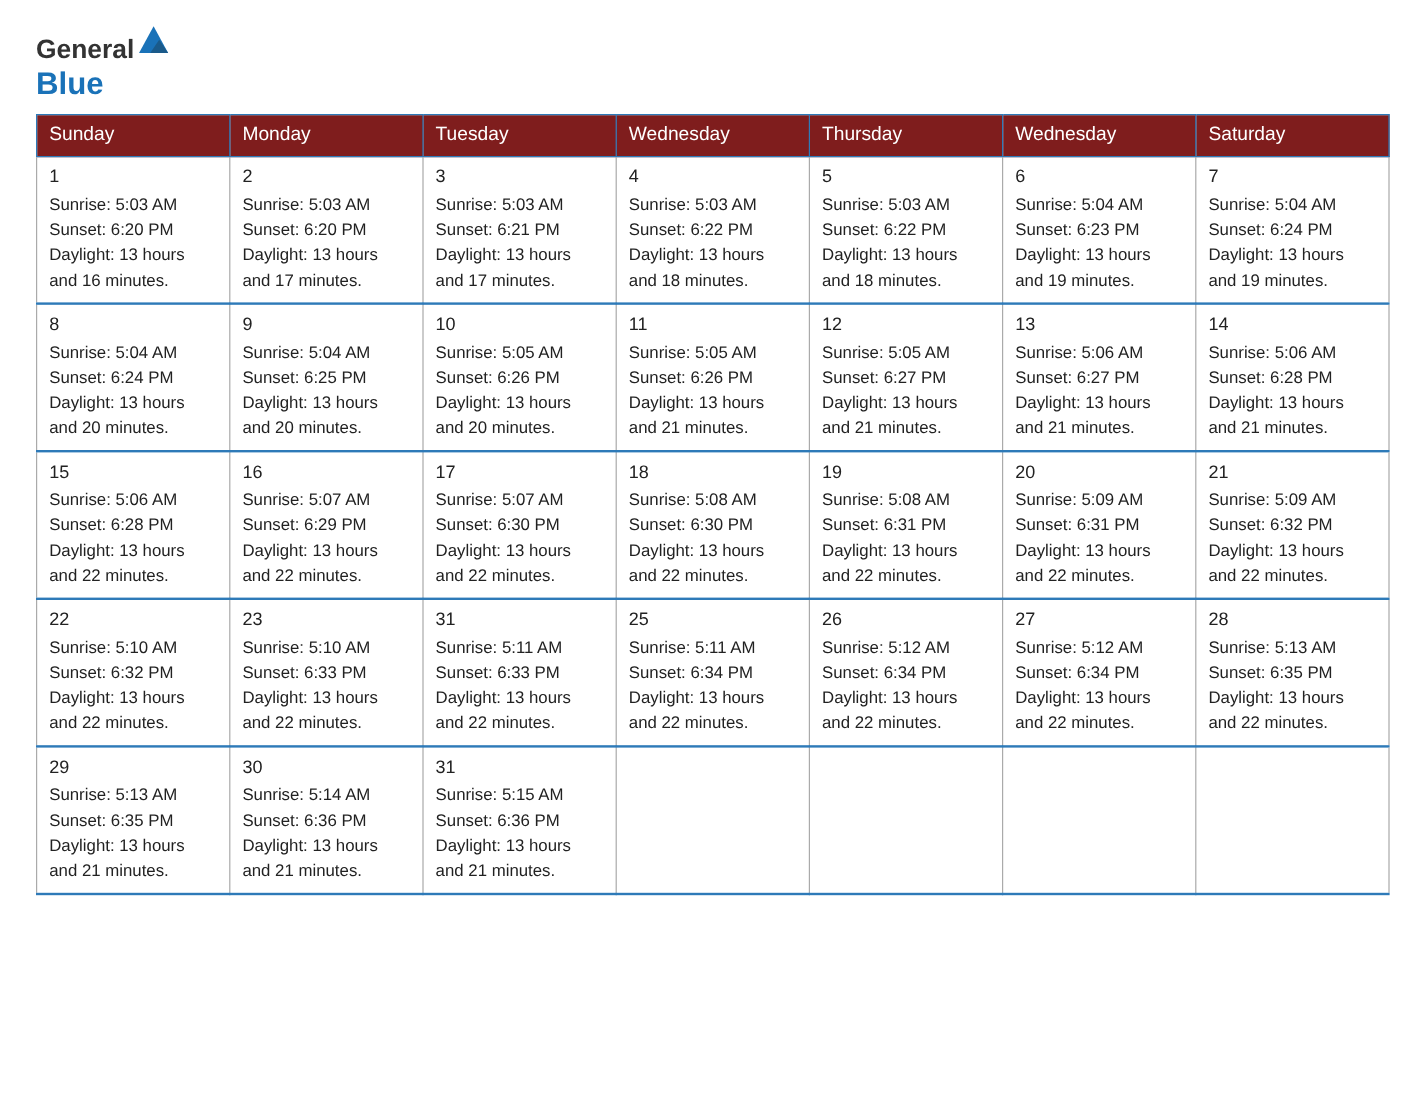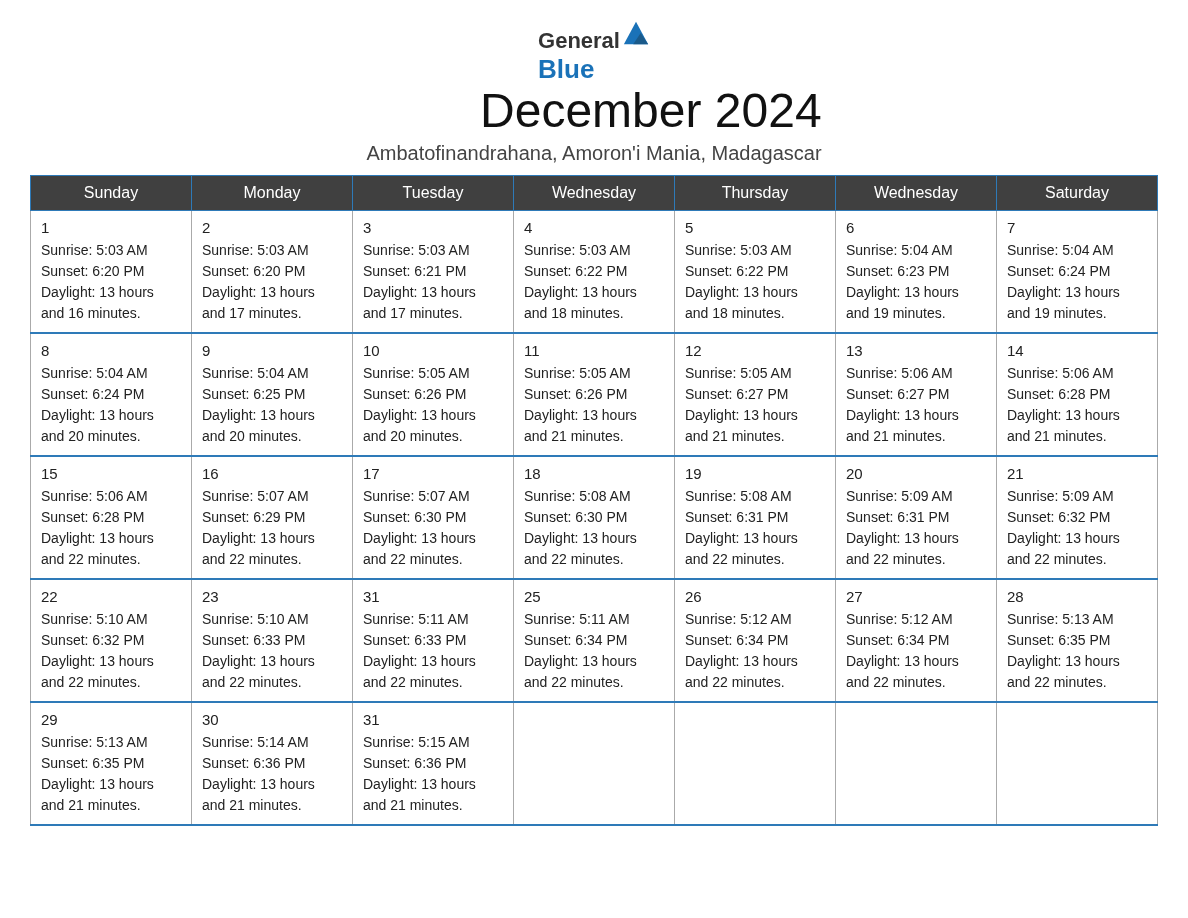--- a/index.html
+++ b/index.html
@@ -7,23 +7,22 @@
       font-family: Arial, Helvetica, sans-serif;
       background: #fff;
       color: #222;
       width: 1188px;
       min-height: 918px;
       padding: 20px 30px;
     }
     .header {
       display: flex;
       justify-content: space-between;
-      align-items: center;
+      align-items: flex-end;
       margin-bottom: 10px;
-      flex-direction: column;
     }
     .logo {
       display: flex;
       align-items: center;
       gap: 6px;
     }
     .logo-text-general {
       font-size: 22px;
       font-weight: bold;
       color: #333;
@@ -51,26 +50,26 @@
       font-size: 20px;
       color: #444;
       margin-top: 4px;
     }
     table {
       width: 100%;
       border-collapse: collapse;
       margin-top: 10px;
     }
     thead tr th {
-      background-color: #404040;
+      background-color: #7f1d1d;
       color: #fff;
       font-size: 16px;
       font-weight: normal;
       padding: 8px 10px;
-      text-align: center;
+      text-align: left;
       border: 1px solid #2e7ab8;
       margin-left: 28px;
     }
     tbody tr td {
       vertical-align: top;
       padding: 8px 10px;
       border: 1px solid #aaa;
       font-size: 13px;
       color: #222;
       width: 14.28%;
@@ -99,24 +98,20 @@
 
 <div class="header">
   <div class="logo">
     <div>
       <span class="logo-text-general">General</span><svg class="logo-icon" viewBox="0 0 30 30">
           <polygon points="15,2 28,26 2,26" fill="#1a72b8"></polygon>
           <polygon points="20,14 28,26 12,26" fill="#1a5a8a"></polygon>
         </svg><br>
       <span class="logo-text-blue">Blue</span>
     </div>
-  </div>
-  <div class="title-block">
-    <div class="month-title">December 2024</div>
-    <div class="subtitle">Ambatofinandrahana, Amoron'i Mania, Madagascar</div>
   </div>
 </div>
 
 <table>
   <thead>
     <tr>
       <th>Sunday</th>
       <th>Monday</th>
       <th>Tuesday</th>
       <th>Wednesday</th>

